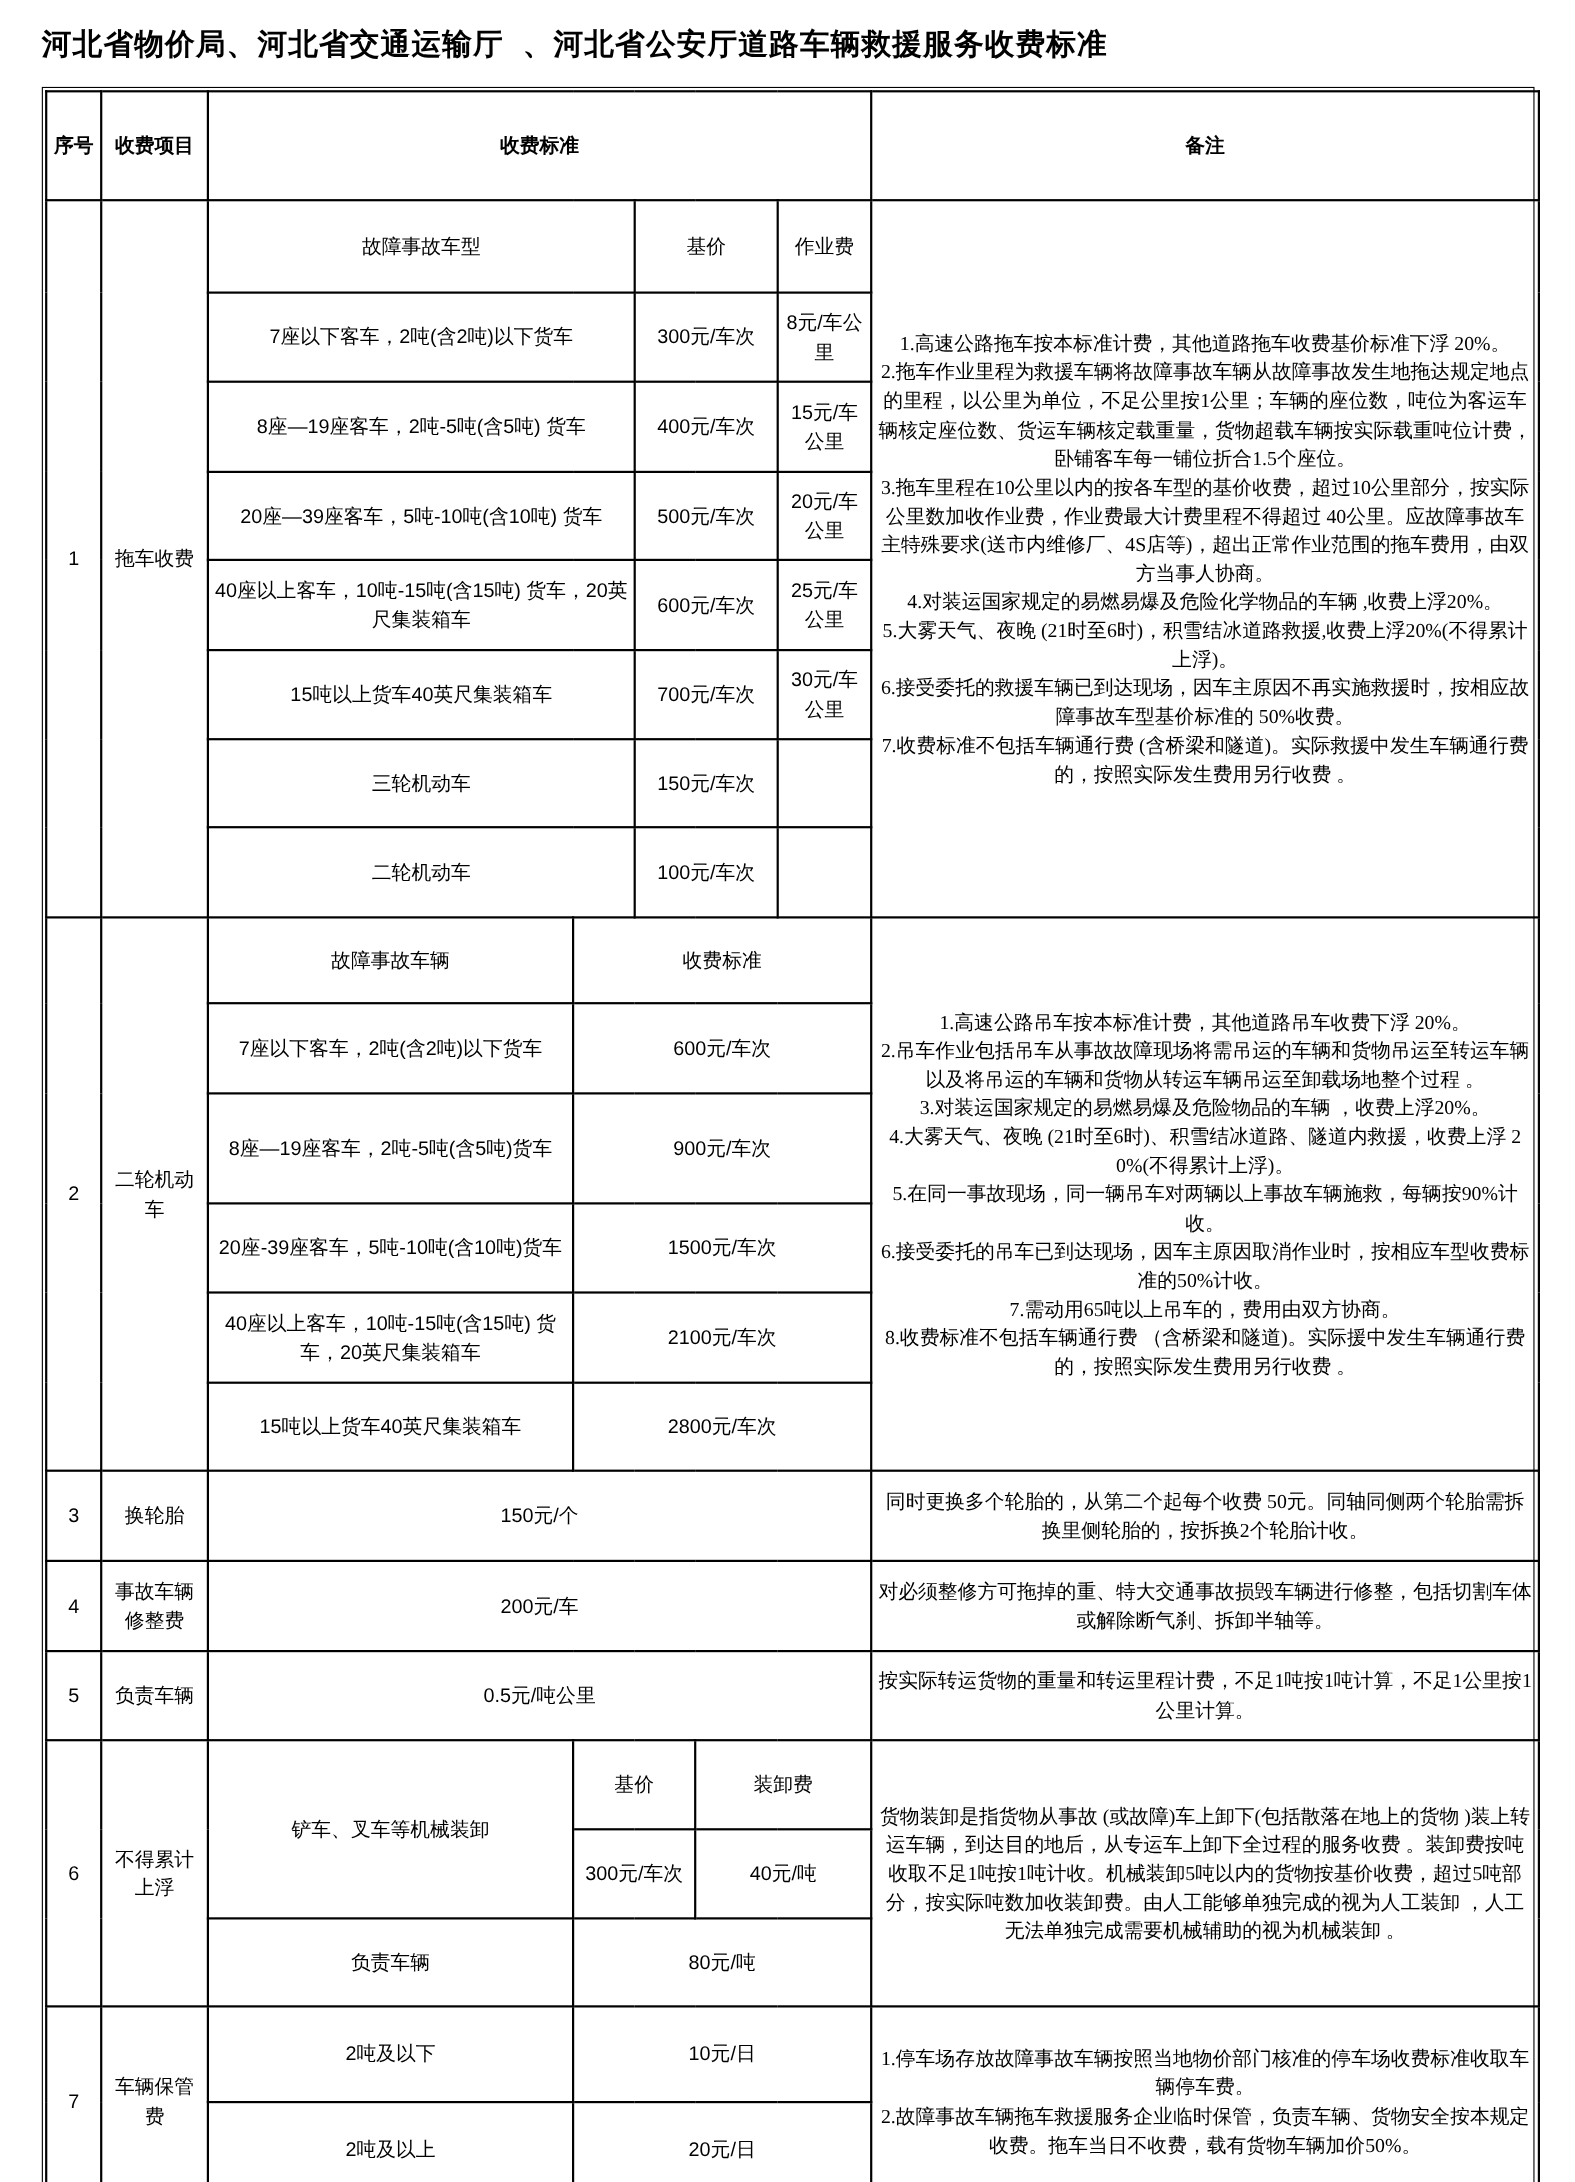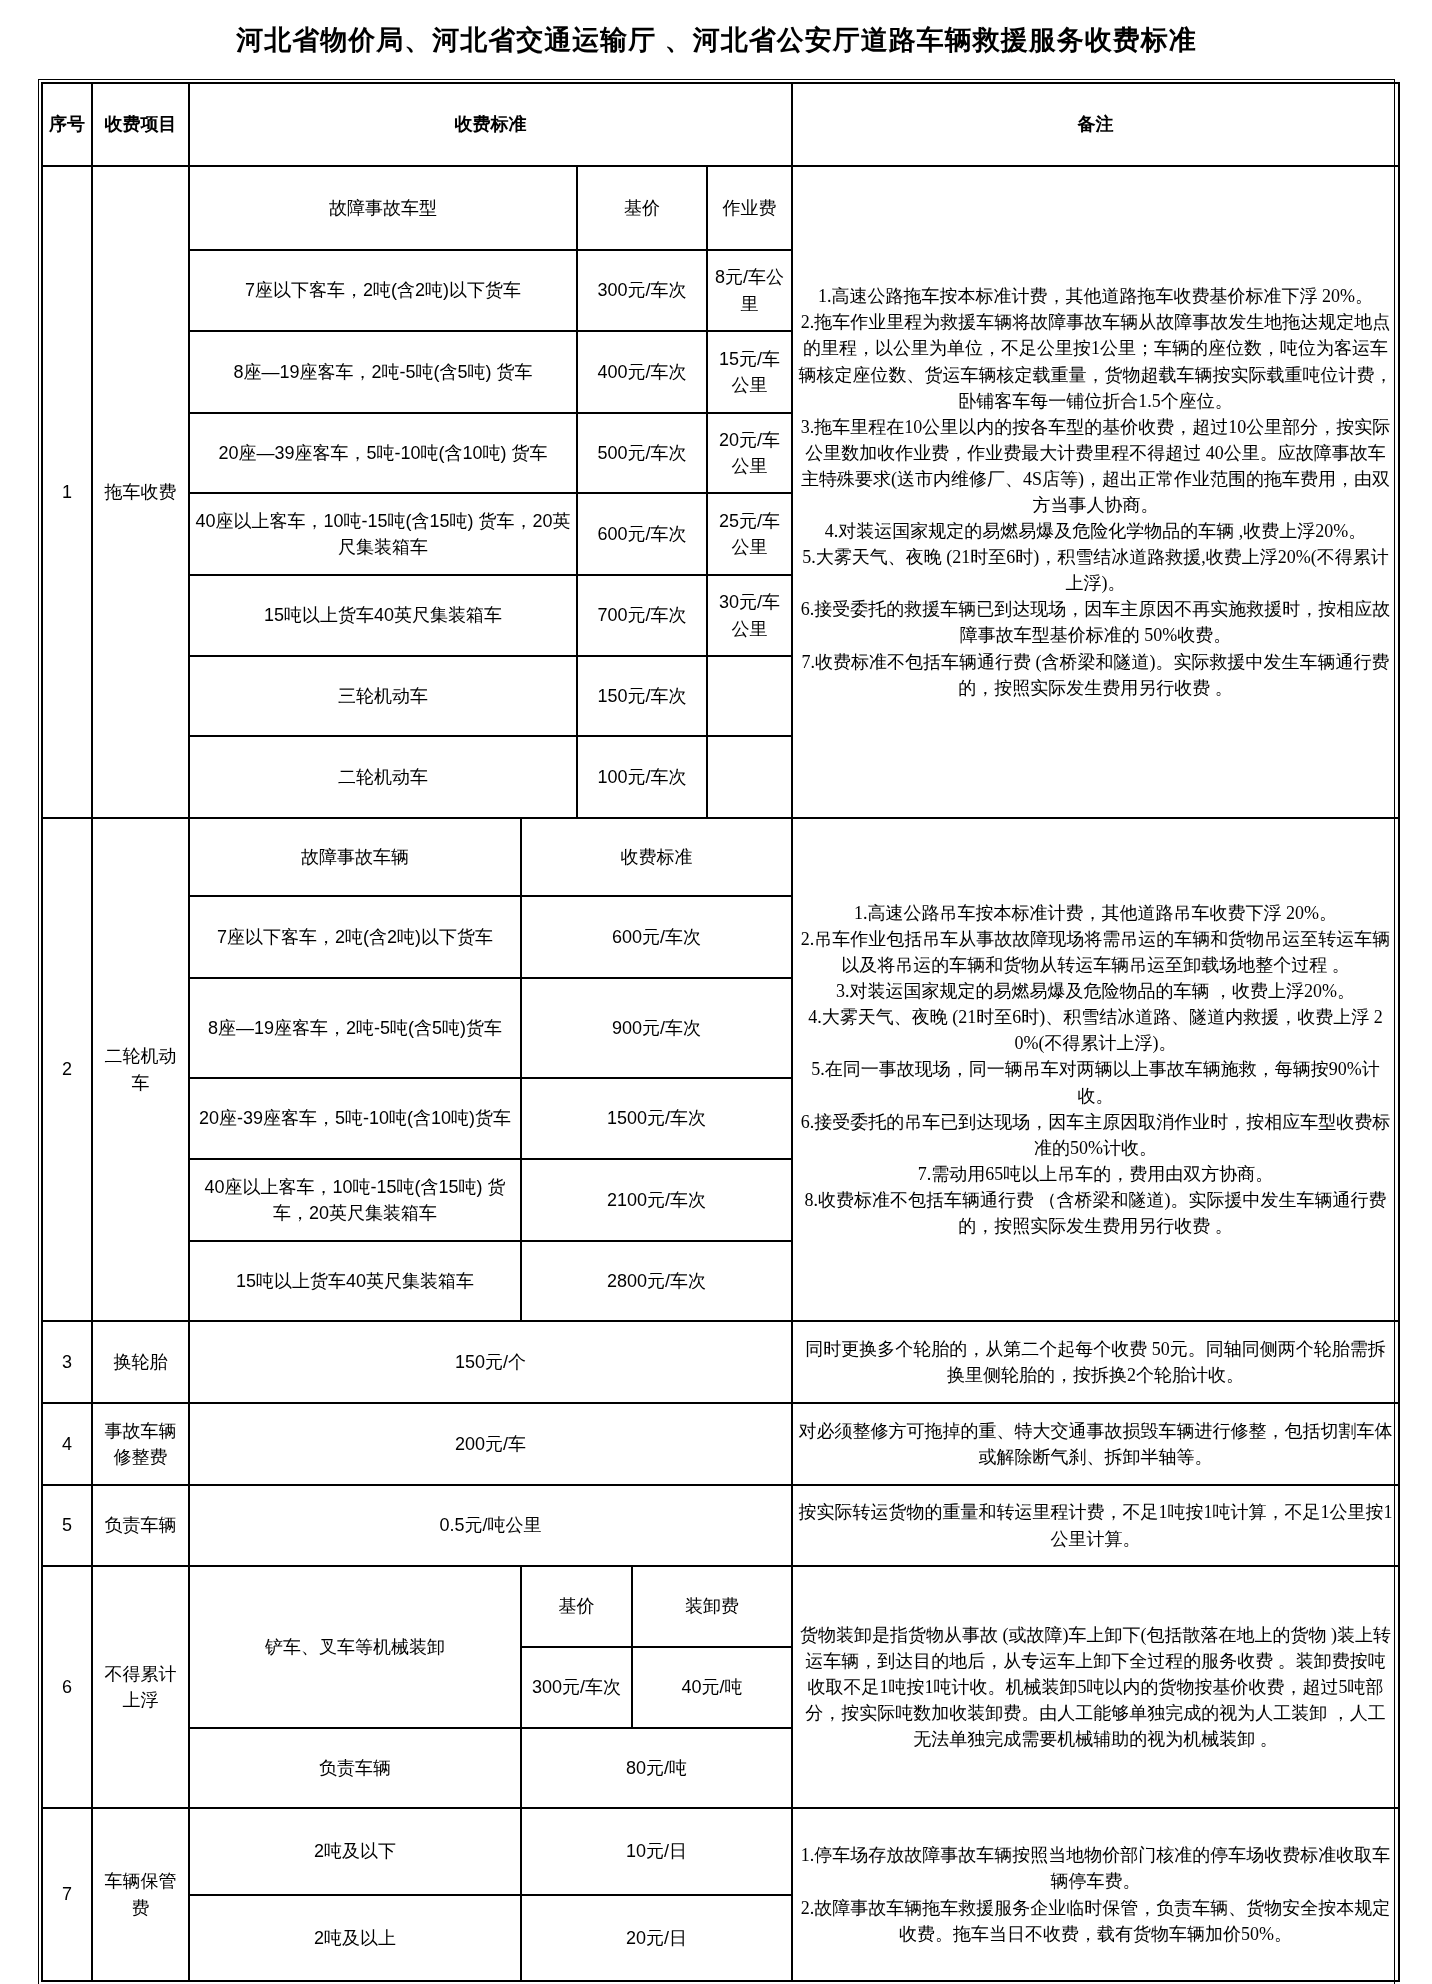--- a/index.html
+++ b/index.html
@@ -6,24 +6,25 @@
   body {
     width: 1432px; height: 1984px;
     color: #000;
     font-family: "Liberation Sans", "DejaVu Sans", sans-serif;
     overflow: hidden;
   }
   .page { padding: 22px 37px 0 38px; }
   .doc-title {
     font-size: 27px;
     font-weight: bold;
-    text-align: center;
+    text-align: left;
     letter-spacing: 1px;
     margin: 0 0 21px 0;
     white-space: nowrap;
+    font-family: Liberation Mono, monospace;
   }
   .table-wrap {
     border: 1px solid #000;   
     padding: 2px;
   }
   table.fee-table {
     border-collapse: collapse;
     width: 100%;
     table-layout: fixed;
   }
@@ -60,21 +61,21 @@
           <col style="width:97px">
           <col style="width:332px">
           <col style="width:56px">
         <col style="width:55px">
           <col style="width:75px">
           <col style="width:85px">
           <col style="width:607px">
       </colgroup>
 
       <tbody>
-          <tr style="height:83px">
+          <tr style="height:99px">
         <td class="hdr">序号</td>
         <td class="hdr">收费项目</td>
         <td class="hdr" colspan="5">收费标准</td>
         <td class="hdr">备注</td>
       </tr>
 
       <tr style="height:84px">
         <td rowspan="8">1</td>
         <td rowspan="8">拖车收费</td>
         <td colspan="2">故障事故车型</td>

